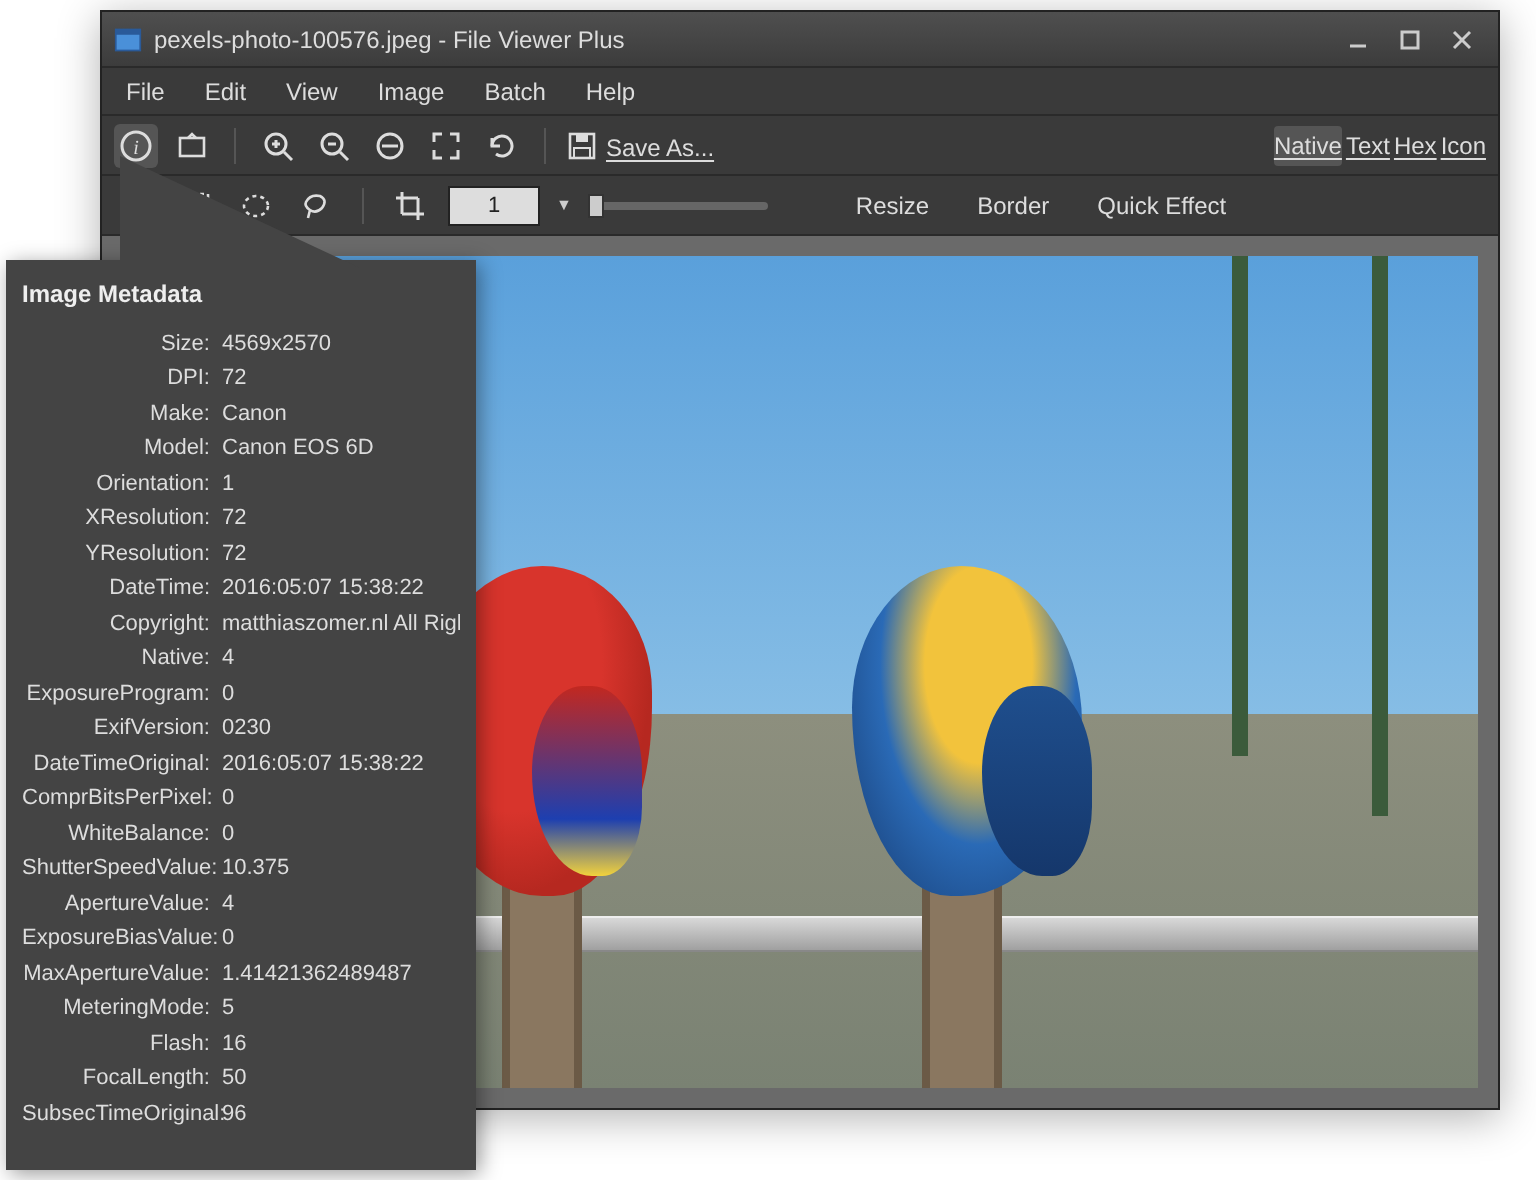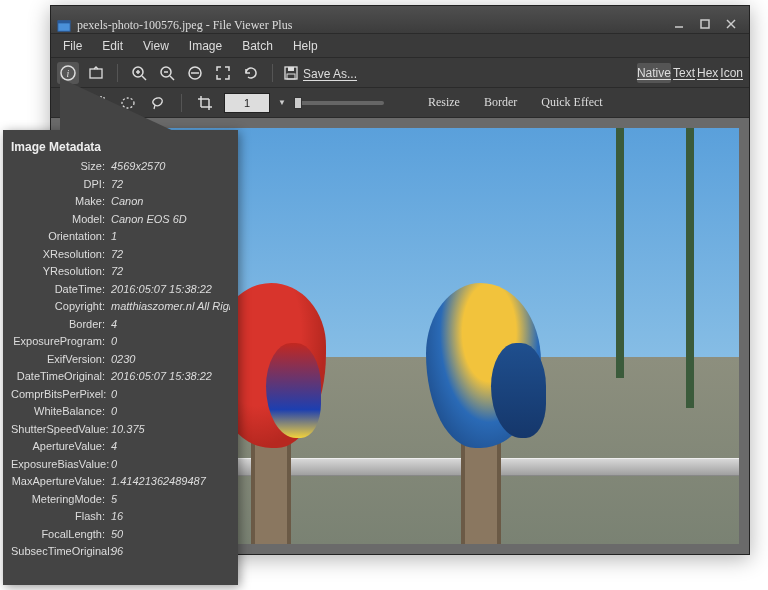--- a/index.html
+++ b/index.html
@@ -17,26 +17,25 @@
     left: 50px; top: 5px;
     width: 700px; height: 550px;
     background: #3a3a3a;
     border: 1px solid #222;
     box-shadow: 0 4px 20px rgba(0,0,0,.3);
     display: flex; flex-direction: column;
   }
   .titlebar {
     height: 28px;
     background: linear-gradient(#4f4f4f,#3c3c3c);
-    display: flex; align-items: flex-end;
+    display: flex; align-items: center;
     padding: 0 6px;
     color: #ddd;
     gap: 6px;
     border-bottom: 1px solid #2a2a2a;
-    font-family: Liberation Serif, serif;
   }
   .titlebar .title { flex: 1; font-size: 12px; }
   .title-btns { display: flex; gap: 2px; }
   .title-btn {
     width: 24px; height: 18px;
     display: flex; align-items: center; justify-content: center;
     color: #ccc; cursor: pointer;
   }
   .menubar {
     height: 24px;
@@ -89,21 +88,21 @@
     padding:0 19px; font-size:11px;
   }
   .slider {
     width:90px; height:4px; background:#666; position:relative;
     border-radius:2px;
   }
   .slider-thumb {
     position:absolute; left:0; top:-4px;
     width:8px; height:12px; background:#ccc; border:1px solid #333;
   }
-  .tool-label { padding:3px 8px; cursor:pointer;font-family:Liberation Serif, serif; }
+  .tool-label { padding:3px 8px; cursor:pointer; }
   .content {
     flex:1;
     background:#6a6a6a;
     padding:10px;
     display:flex;
   }
   .photo {
     flex:1;
     background: linear-gradient(#5aa0db 0%, #86bde5 55%, #8d8f7e 55%, #7a8273 100%);
     position:relative;
@@ -167,27 +166,27 @@
     border-left: 0px solid transparent;
     border-right: 120px solid transparent;
     border-bottom: 56px solid #444;
     z-index:5;
   }
   .metadata-panel h3 {
     font-size:12px; font-weight:bold; color:#eee;
     margin-bottom:6px;
   }
   .meta-row {
-    display:flex; height:17.5px; align-items:flex-start;
+    display:flex; height:17.5px; align-items:flex-end;
   }
   .meta-key {
     width:100px; text-align:right; padding-right:6px; color:#ddd;
   }
   .meta-val {
-    flex:1; color:#ddd; white-space:nowrap; overflow:hidden; text-overflow:clip;font-style:italic;
+    flex:1; color:#ddd; white-space:nowrap; overflow:hidden; text-overflow:clip;
   }
   .app-icon { width:14px; height:14px; display:inline-block; }
   .app-icon svg { width:14px; height:14px; }
 </style>
 </head>
 <body>
 
 <div class="app-window">
 
   <div class="titlebar">
@@ -390,21 +389,21 @@
       </div>
       <div class="meta-row">
         <div class="meta-key">DateTime:</div>
         <div class="meta-val">2016:05:07 15:38:22</div>
       </div>
       <div class="meta-row">
         <div class="meta-key">Copyright:</div>
         <div class="meta-val">matthiaszomer.nl All Rights Res</div>
       </div>
       <div class="meta-row">
-        <div class="meta-key">Border:</div>
+        <div class="meta-key">Native:</div>
         <div class="meta-val">4</div>
       </div>
       <div class="meta-row">
         <div class="meta-key">ExposureProgram:</div>
         <div class="meta-val">0</div>
       </div>
       <div class="meta-row">
         <div class="meta-key">ExifVersion:</div>
         <div class="meta-val">0230</div>
       </div>

